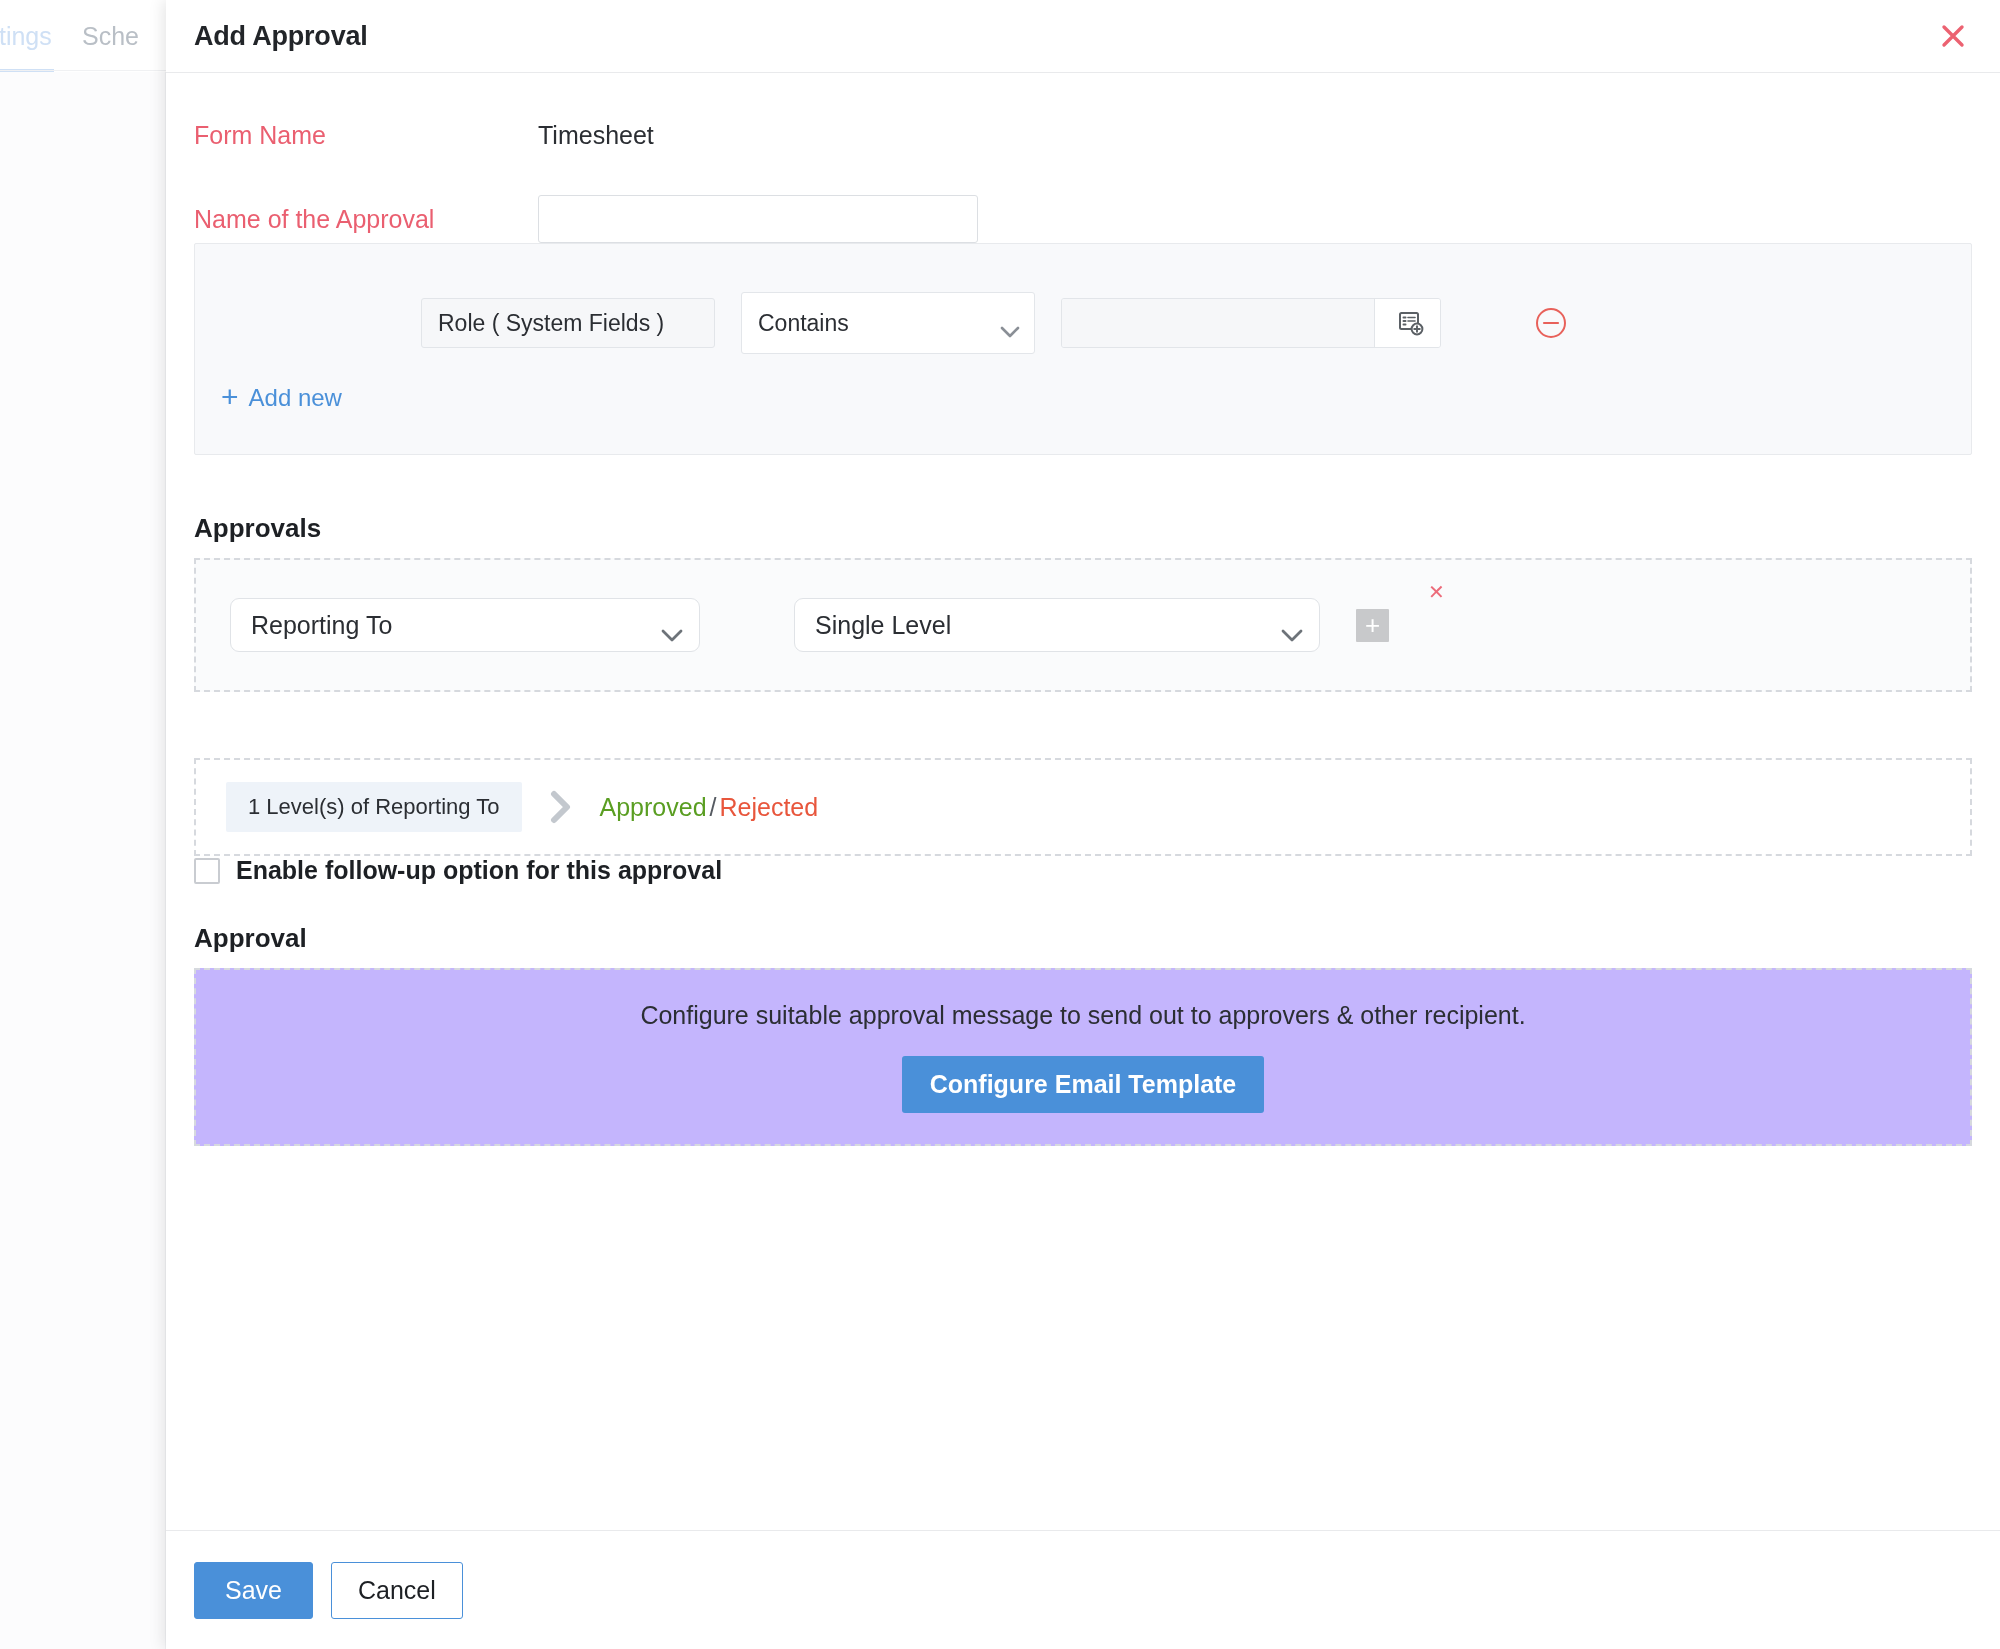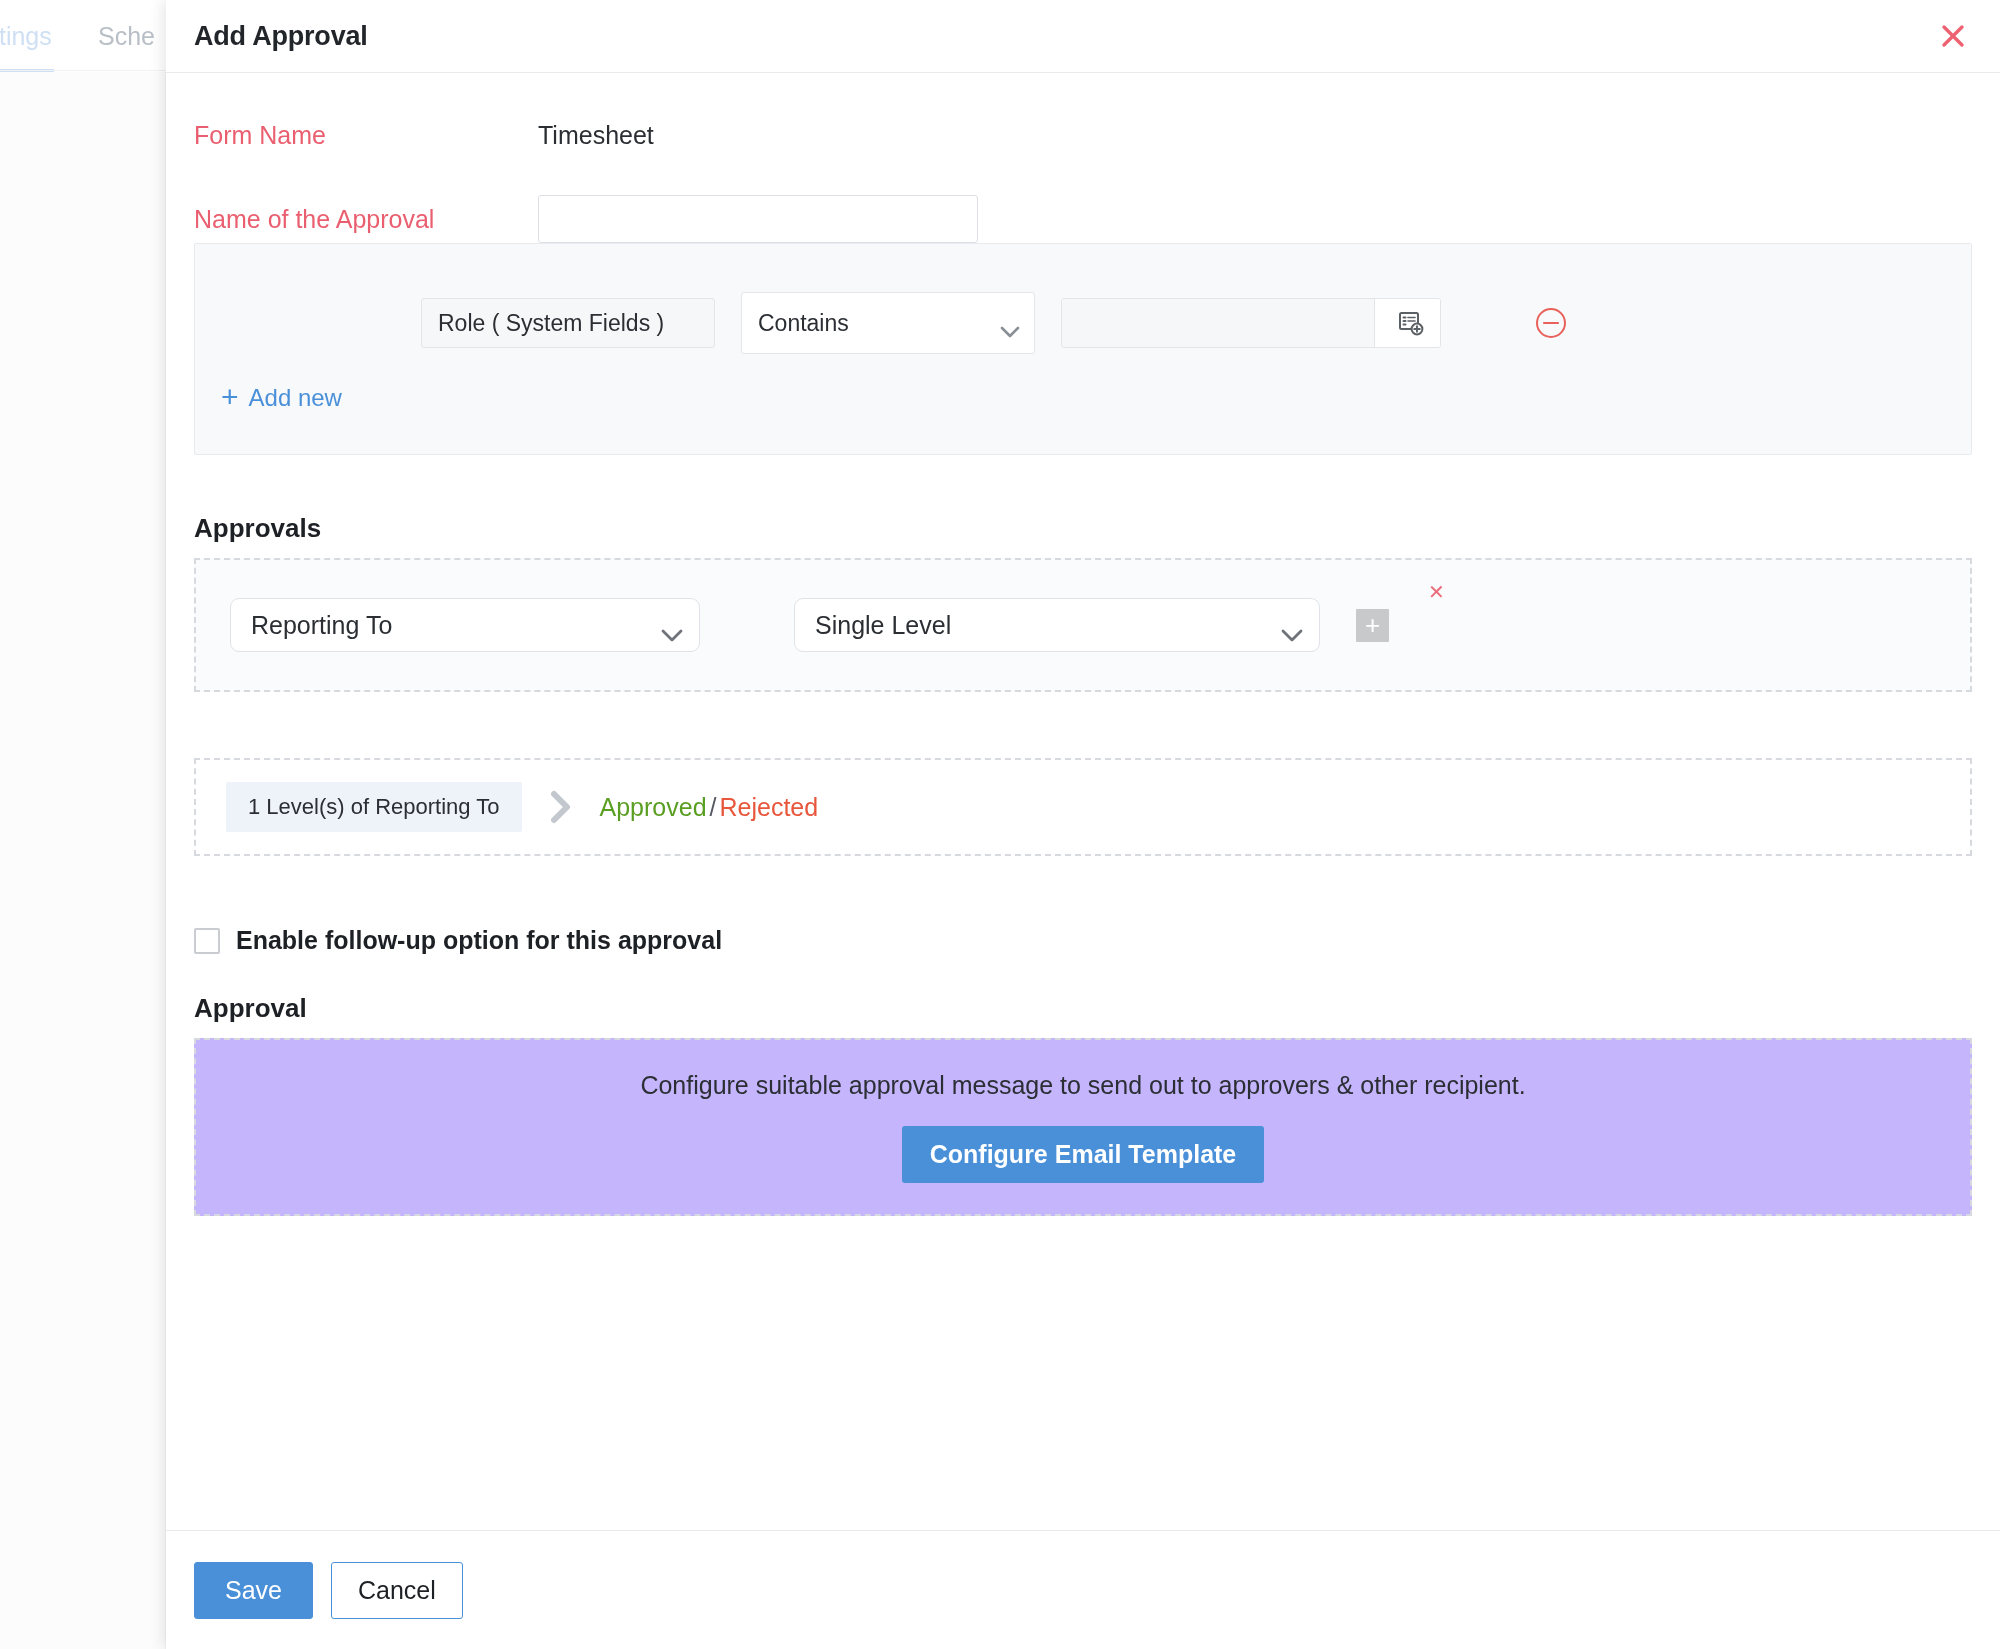--- a/index.html
+++ b/index.html
@@ -34,21 +34,21 @@
     color: #cfe0f5;
     left: -8px;
   }
   .bg-tab.active::after {
     content: "";
     position: absolute;
     left: 0; right: -2px; bottom: -22px;
     height: 4px;
     background: #cfe0f5;
   }
-  .bg-tab.second { left: 98px; color: #b9bfc6; }
+  .bg-tab.second { left: 82px; color: #b9bfc6; }
   #bg-tab-underline-row {
     position: absolute;
     top: 70px; left: 0; width: 166px; height: 1px;
     background: #f0f1f3;
   }
   #bg-left-panel {
     position: absolute;
     top: 72px; left: 0; width: 166px; bottom: 0;
     background: #fcfcfd;
     border-right: 1px solid #f2f3f5;
@@ -286,21 +286,20 @@
   #flow-result {
     font-size: 25px;
   }
   .approved { color: #5a9e22; }
   .slash { color: #555a61; padding: 0 3px; }
   .rejected { color: #e8563c; }
 
   
   #followup-row {
     display: flex; align-items: center;
-    margin-top: 70px;
     gap: 16px;
   }
   #followup-box {
     width: 26px; height: 26px;
     border: 2px solid #c9ccd1;
     border-radius: 2px;
     background: #fff;
     cursor: pointer;
     flex: 0 0 26px;
   }

